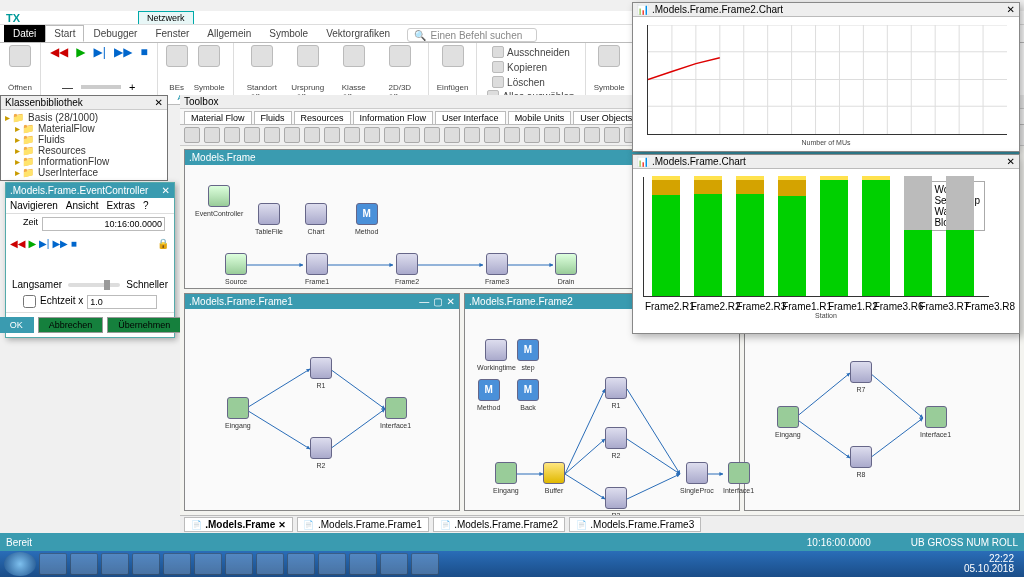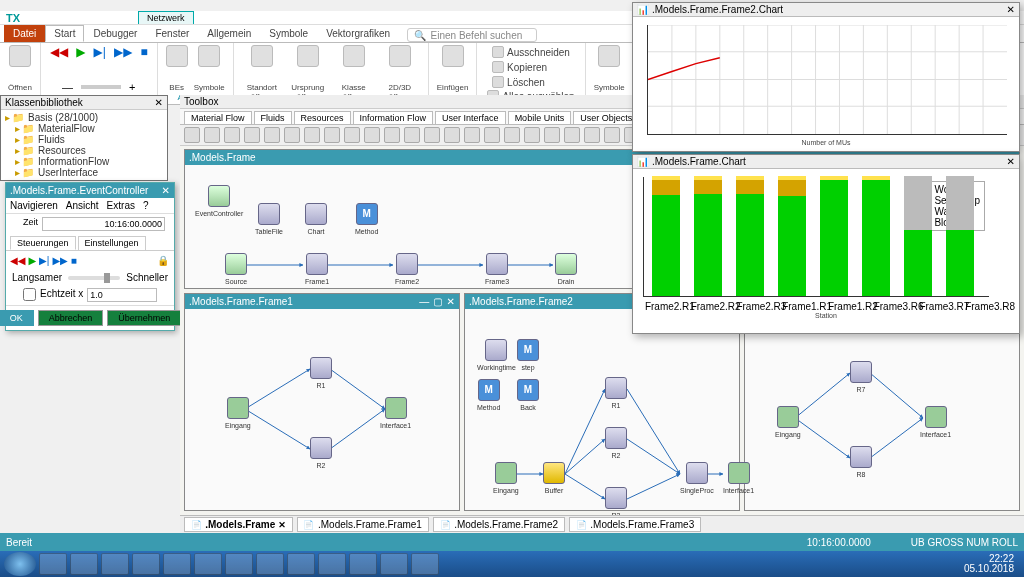--- a/index.html
+++ b/index.html
@@ -9,21 +9,21 @@
 .titlebar { height:14px; background:#fff; display:flex; align-items:center; padding:0 6px; border-bottom:1px solid #ddd; }
 .app-logo { font-weight:bold; color:#009999; font-size:11px; margin-right:6px;}
 .mini-tabs { display:flex; gap:4px; margin-left:112px; }
 .mini-tab { padding:1px 8px; border:1px solid #0aa; border-bottom:none; background:#e8f7f7; font-size:9px;}
 .win-title { margin-left:auto; color:#888; font-size:9px;}
 .win-ctrls { margin-left:12px; display:flex; gap:4px;}
 .win-ctrls span { width:14px; text-align:center; color:#666;}
 
 .tabbar { height:18px; background:#fff; display:flex; align-items:flex-end; padding:0 4px; border-bottom:1px solid #bbb;}
 .tab { padding:2px 8px; border:1px solid transparent; font-size:10px; color:#444; cursor:pointer;}
-.tab.file { background:#c2410c; color:#fff; }
+.tab.file { background:#000000; color:#fff; }
 .tab.active { border:1px solid #bbb; border-bottom:1px solid #fff; background:#fff; }
 
 .search-pill { margin-left:8px; display:flex; align-items:center; gap:4px; border:1px solid #ccc; border-radius:3px; padding:0 6px; height:14px; font-size:9px; color:#888; width:130px;}
 
 .ribbon { height:62px; background:#fff; border-bottom:1px solid #bbb; display:flex; }
 .rib-group { border-right:1px solid #ddd; padding:2px 8px; display:flex; flex-direction:column; align-items:center; justify-content:space-between; }
 .rib-group .btns { display:flex; gap:6px; align-items:flex-start; flex:1;}
 .rib-group .label { font-size:8px; color:#0a8aa3; text-align:center;}
 .rbtn { display:flex; flex-direction:column; align-items:center; gap:16px; cursor:pointer; }
 .rbtn .ic { width:22px; height:22px; background:#e0e0e0; border:1px solid #bbb; border-radius:3px;}
@@ -48,21 +48,21 @@
 .evctl .menu { display:flex; gap:8px; padding:2px 4px; font-size:9px; border-bottom:1px solid #ddd;}
 .evctl .menu span{cursor:pointer;}
 .evctl .row { display:flex; align-items:flex-start; padding:3px 17px; gap:4px;}
 .evctl input[type=text] { flex:1; font-size:9px; padding:1px 2px; border:1px solid #bbb;}
 .evctl .lbl { font-size:9px; width:40px;}
 .evctl-tabs { display:flex; border-bottom:1px solid #ccc; padding:2px 4px 0; gap:2px;}
 .evctl-tabs span{ font-size:9px; padding:1px 6px; border:1px solid #ccc; border-bottom:none; background:#fff; cursor:pointer;}
 .evctl-tabs span.active{ background:#fff; border-bottom:1px solid #fff;}
 .media2 { padding:4px; display:flex; gap:3px; font-size:12px;}
 .media2 span{cursor:pointer;}
-.slider-row{display:flex; align-items:center; justify-content:flex-end; padding:2px 6px; font-size:8px;}
+.slider-row{display:flex; align-items:center; justify-content:flex-end; padding:2px 6px; font-size:8px;margin-top:24px;}
 .slider{ flex:1; height:4px; background:#ddd; margin:0 6px; position:relative; border-radius:2px;}
 .slider .knob{position:absolute; right:10px; top:-3px; width:6px; height:10px; background:#999;}
 .evctl .btns { display:flex; gap:4px; padding:4px; justify-content:center; border-top:1px solid #ddd;}
 .evctl .btns button{ font-size:9px; padding:2px 10px; border:1px solid #999; background:#15803d; cursor:pointer;}
 .evctl .btns button.primary{background:#3a9bb0;color:#fff;border-color:#3a9bb0;}
 
 
 .workarea { position:absolute; left:180px; right:0; top:95px; bottom:44px; background:#f4f4f0; }
 .toolbox-hdr { background:#eee; border-bottom:1px solid #ccc; padding:1px 4px; font-size:9px; display:flex;}
 .toolbox-tabs { display:flex; gap:2px; padding:2px 4px 0 4px; background:#f8f8f8; border-bottom:1px solid #bbb;}
@@ -332,24 +332,20 @@
     </div>
   <div class="menu">
     <span>Navigieren</span>
     <span>Ansicht</span>
     <span>Extras</span>
     <span>?</span>
   </div>
   <div class="row">
     <span class="lbl">Zeit</span>
     <input type="text" readonly="" style="text-align: right;" value="10:16:00.0000">
-  </div>
-  <div class="evctl-tabs">
-    <span class="active">Steuerungen</span>
-    <span>Einstellungen</span>
   </div>
   <div class="media2">
     <span style="color:#c00">◀◀</span>
     <span style="color:#0a0">▶</span>
     <span style="color:#06c">▶|</span>
     <span style="color:#06c">▶▶</span>
     <span style="color:#06c">■</span>
     <span style="margin-left:auto">🔒</span>
   </div>
   <div class="slider-row">

